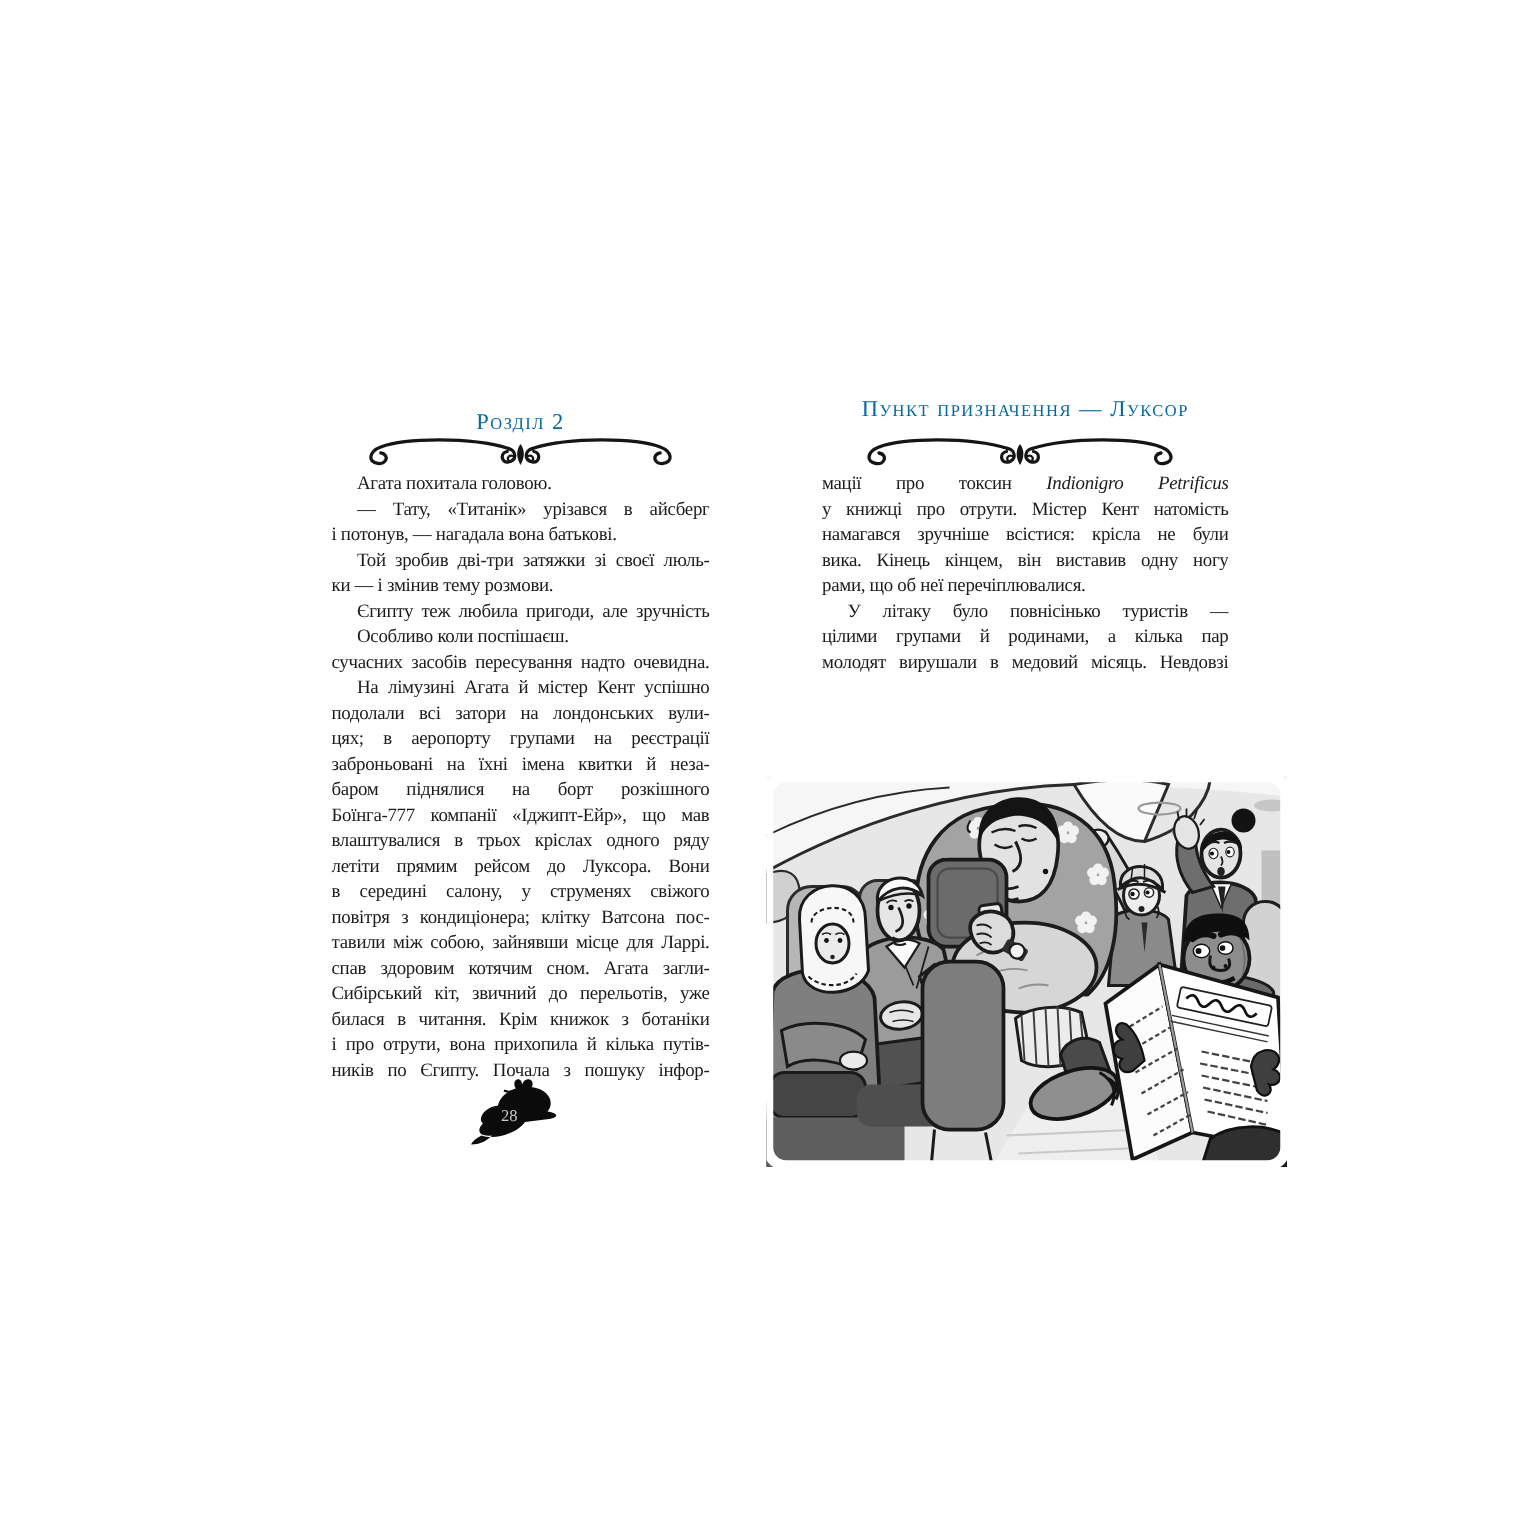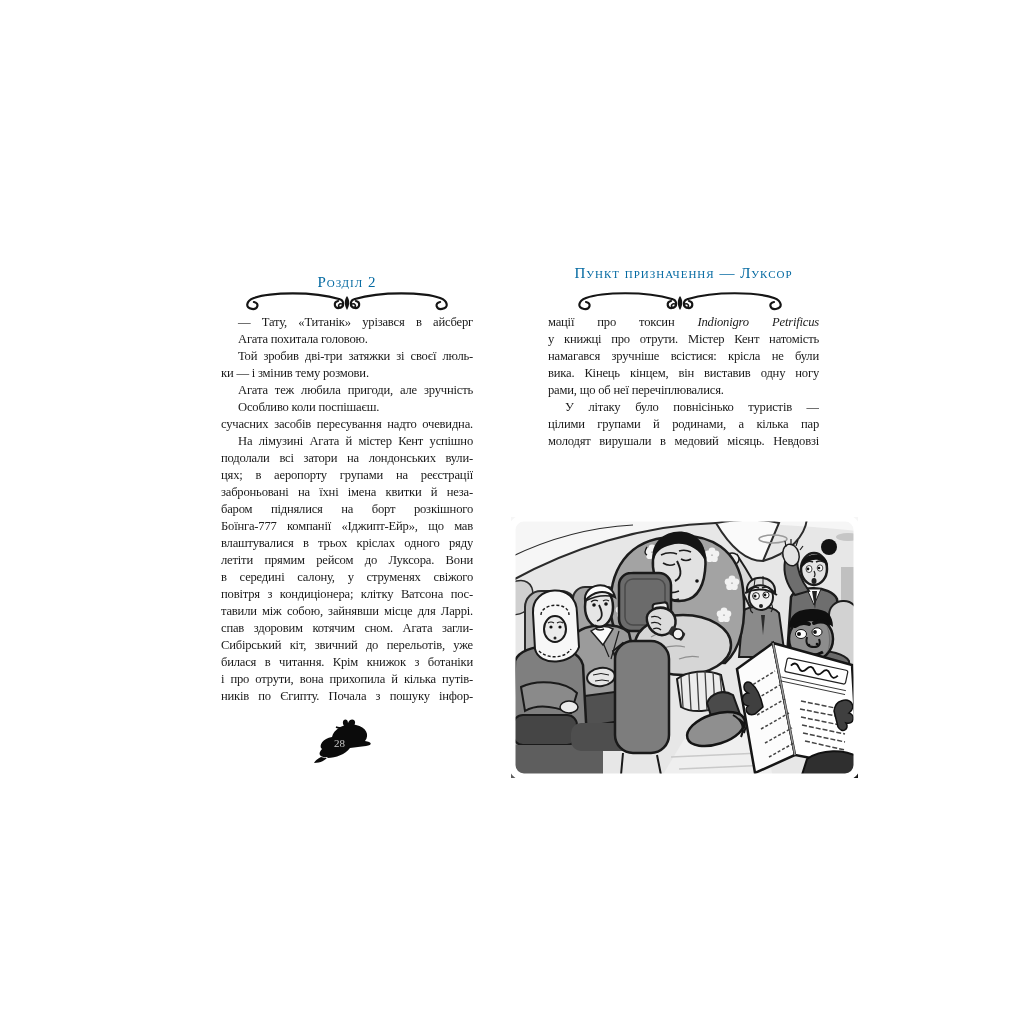--- a/index.html
+++ b/index.html
@@ -34,25 +34,26 @@
     <g id="swashL" stroke="#151515" stroke-width="2.2" fill="none" stroke-linecap="round">
       <path d="M100 10 C 74 2 30 3 14 9 C 6 12 5 19 12 20 C 18 21 20 14 14 13"></path>
       <path d="M100 10 c 5 1 6 8 0 9 c -5 1 -6 -6 -1 -7"></path>
     </g>
     <use href="#swashL" transform="translate(216,0) scale(-1,1)"></use>
     <path d="M108 7 C 105 11 105 16 108 21 C 111 16 111 11 108 7 Z" fill="#151515"></path>
     <path d="M103 15 c -3 -1 -5 2 -2 4 M113 15 c 3 -1 5 2 2 4" stroke="#151515" stroke-width="1.5" fill="none" stroke-linecap="round"></path>
   </svg>
 
   <div class="abs textcol" style="left:221px;top:314px;width:252px;">
+      <div class="tline ind last"><span>Агата похитала головою.</span></div>
       <div class="tline ind"><span>— Тату, «Титанік» урізався в айсберг</span></div>
-      <div class="tline ind last"><span>Агата похитала головою.</span></div>
+      <div class="tline last"><span>і потонув, — нагадала вона батькові.</span></div>
       <div class="tline ind"><span>Той зробив дві-три затяжки зі своєї люль-</span></div>
       <div class="tline last"><span>ки — і змінив тему розмови.</span></div>
-      <div class="tline ind"><span>Агата теж любила пригоди, але зручність</span></div>
+      <div class="tline ind"><span>Єгипту теж любила пригоди, але зручність</span></div>
       <div class="tline ind last"><span>Особливо коли поспішаєш.</span></div>
       <div class="tline"><span>сучасних засобів пересування надто очевидна.</span></div>
       <div class="tline ind"><span>На лімузині Агата й містер Кент успішно</span></div>
       <div class="tline"><span>подолали всі затори на лондонських вули-</span></div>
       <div class="tline"><span>цях; в аеропорту групами на реєстрації</span></div>
       <div class="tline"><span>заброньовані на їхні імена квитки й неза-</span></div>
       <div class="tline"><span>баром піднялися на борт розкішного</span></div>
       <div class="tline"><span>Боїнга-777 компанії «Іджипт-Ейр», що мав</span></div>
       <div class="tline"><span>влаштувалися в трьох кріслах одного ряду</span></div>
       <div class="tline"><span>летіти прямим рейсом до Луксора. Вони</span></div>

